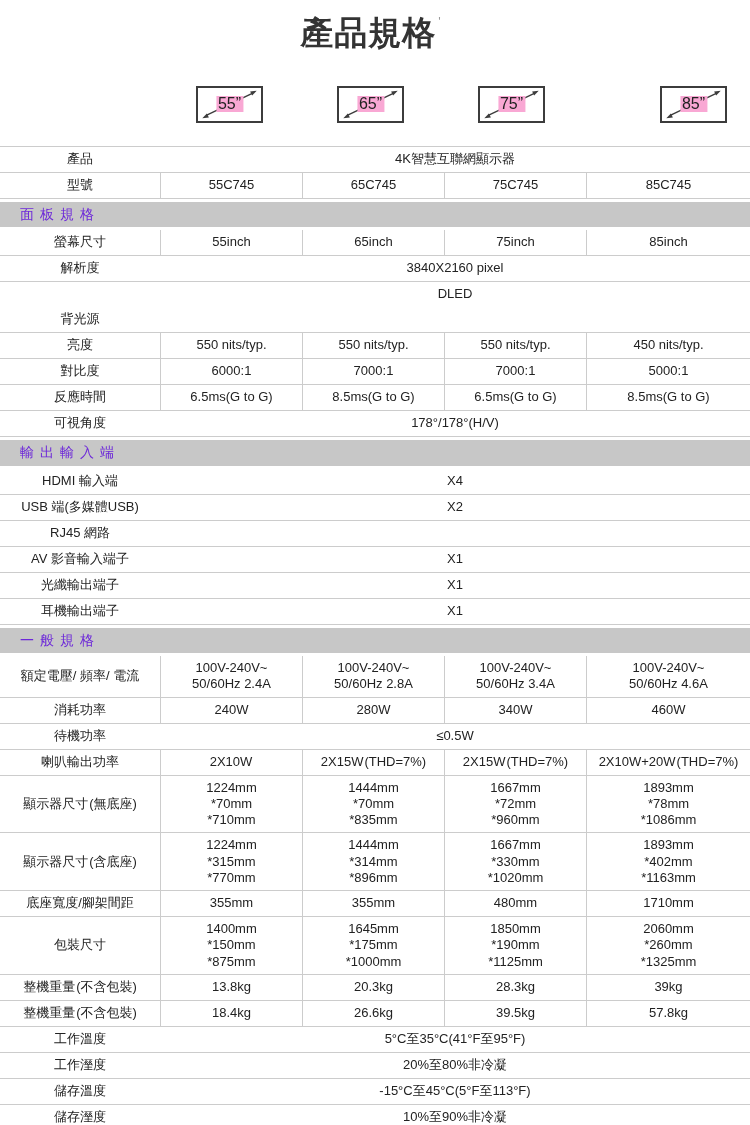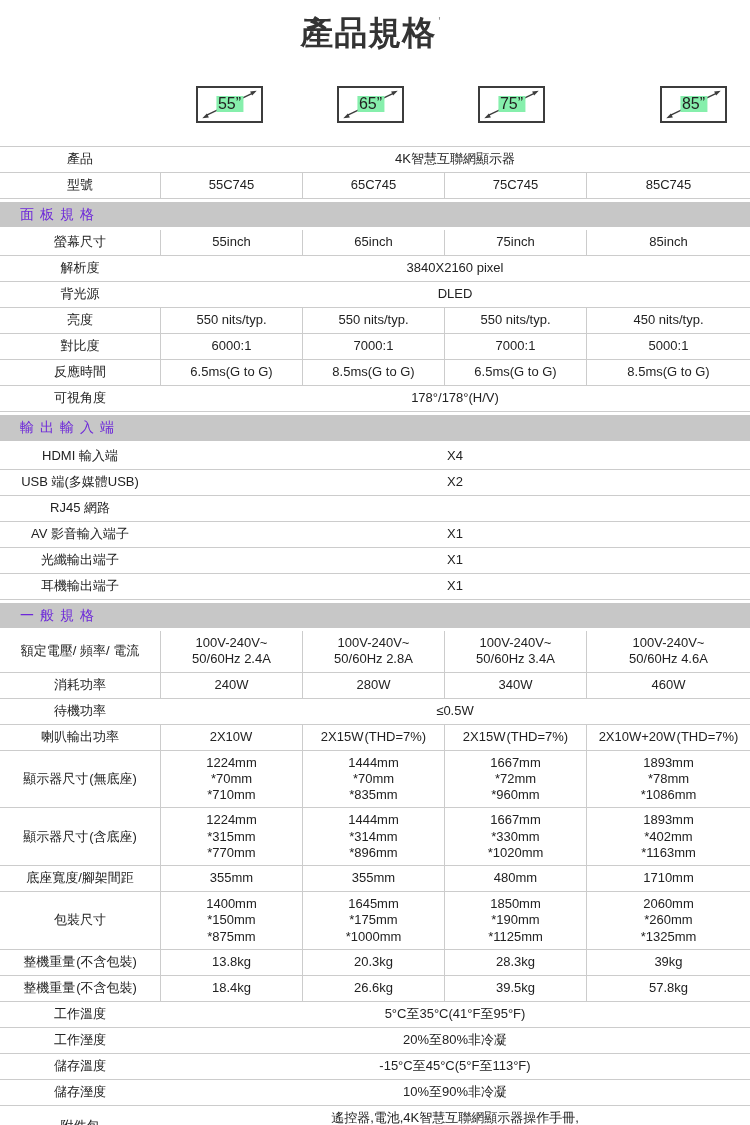--- a/index.html
+++ b/index.html
@@ -17,21 +17,21 @@
   .footnote-mark{font-size:13px;color:#9a9a9a;vertical-align:18px;font-weight:400;margin-left:2px;}
   .sizes{position:relative;height:37px;margin-top:33px;}
   .size-box{
     position:absolute;top:0;width:67px;height:37px;box-sizing:border-box;
     border:2px solid #3c3c3c;background:#fff;
   }
   .b1{left:196px}.b2{left:337px}.b3{left:478px}.b4{left:660px}
   .size-box svg{position:absolute;left:0;top:0;width:100%;height:100%;display:block;}
   .size-label{
     position:absolute;left:50%;top:50%;transform:translate(-50%,-50%);
-    background:#86efac;padding:0 2px;font-size:16px;color:#222;white-space:nowrap;line-height:1;text-align:right;
+    background:#f9a8d4;padding:0 2px;font-size:16px;color:#222;white-space:nowrap;line-height:1;text-align:right;
   }
 
   
   .spec-table{margin-top:23px;border-top:1px solid #ccc;font-size:13px;}
   .row{
     display:grid;grid-template-columns:160px 142px 142px 142px 164px;
     border-bottom:1px solid #ccc;
   }
   .cell{
     display:flex;align-items:center;justify-content:center;text-align:center;
@@ -115,22 +115,22 @@
       <div class="cell vb">75inch</div>
       <div class="cell vb">85inch</div>
     </div>
 
     <div class="row">
       <div class="cell lbl">解析度</div>
       <div class="cell span4">3840X2160 pixel</div>
     </div>
 
     <div class="row">
+      <div class="cell span4">DLED</div>
       <div class="cell lbl">背光源</div>
-      <div class="cell span4">DLED</div>
     </div>
 
     <div class="row">
       <div class="cell lbl">亮度</div>
       <div class="cell vb">550 nits/typ.</div>
       <div class="cell vb">550 nits/typ.</div>
       <div class="cell vb">550 nits/typ.</div>
       <div class="cell vb">450 nits/typ.</div>
     </div>
 

